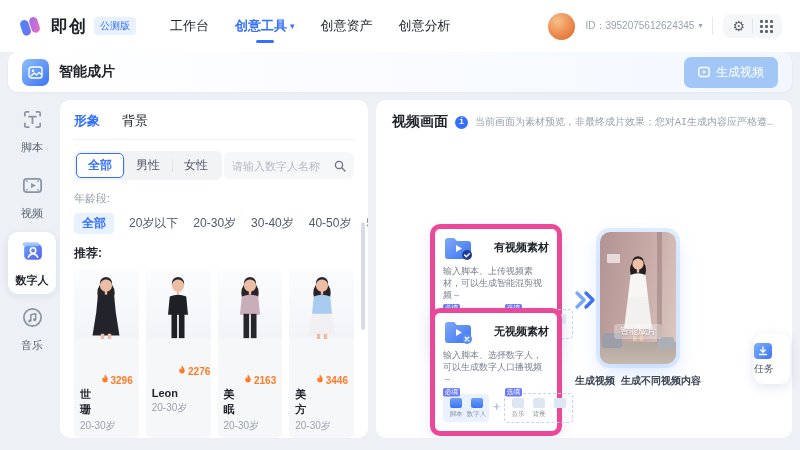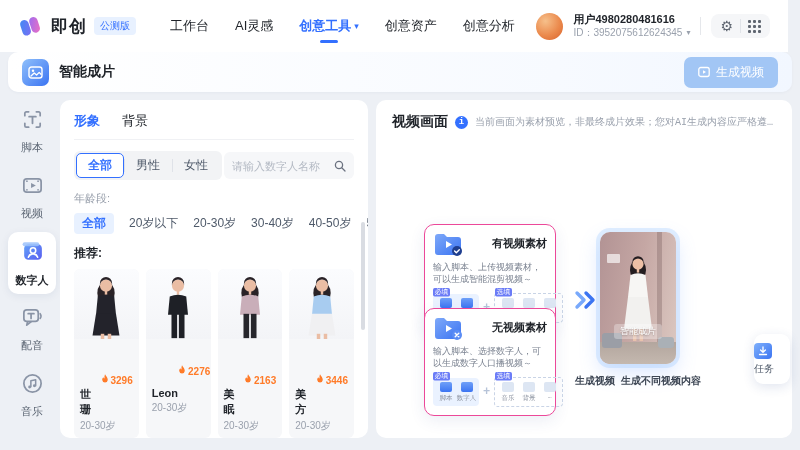--- a/index.html
+++ b/index.html
@@ -1,20 +1,20 @@
 <!DOCTYPE html>
 <html><head>
 <meta charset="utf-8">
 <style>
   * { margin:0; padding:0; box-sizing:border-box; }
   html,body { width:800px; height:450px; overflow:hidden; }
   body { background:#edf0f5; font-family:"Liberation Sans","DejaVu Sans",sans-serif; color:#1f2329; position:relative; }
 
   
-  .topnav { position:absolute; top:0; left:0; right:12px; height:52px; background:#fff; display:flex; align-items:center; padding:0 18px; z-index:5; }
+  .topnav { position:absolute; top:0; left:0; right:0; height:52px; background:#fff; display:flex; align-items:center; padding:0 18px; z-index:5; }
   .logo-wrap { display:flex; align-items:center; gap:7px; }
   .logo-text { font-size:17px; font-weight:bold; letter-spacing:1px; }
   .beta-badge { font-size:10px; color:#3370ff; background:#e8f1ff; border-radius:4px; padding:2px 6px; }
   .nav-menu { display:flex; align-items:center; gap:26px; margin-left:34px; }
   .nav-item { position:relative; font-size:13px; color:#1f2329; cursor:pointer; height:44px; display:flex; align-items:center; gap:3px; }
   .nav-item.active { color:#3370ff; font-weight:bold; }
   .nav-item.active:after { content:""; position:absolute; bottom:5px; left:50%; transform:translateX(-50%); width:18px; height:3px; border-radius:2px; background:#3370ff; }
   .nav-caret { font-size:9px; color:#3370ff; }
   .nav-right { margin-left:auto; display:flex; align-items:center; gap:10px; }
   .avatar { width:27px; height:27px; border-radius:50%; background:radial-gradient(circle at 35% 30%, #f6c08b 0%, #eb8a4d 55%, #d9622b 100%); flex:0 0 auto; }
@@ -70,21 +70,21 @@
   .h-age { font-size:10px; color:#9aa1ad; padding:2px 6px 5px; }
   .lib-scrollbar { position:absolute; right:3px; top:122px; width:4px; height:108px; background:#d9dce2; border-radius:2px; }
 
   
   .pv-panel { position:absolute; top:100px; left:376px; width:416px; height:338px; background:#fff; border-radius:10px; overflow:hidden;font-family:Liberation Mono, monospace; }
   .pv-head { display:flex; align-items:center; gap:7px; padding:13px 16px 0; }
   .pv-title { font-size:14px; font-weight:bold; white-space:nowrap; }
   .info-icon { width:13px; height:13px; border-radius:50%; background:#3370ff; color:#fff; font-size:9px; font-weight:bold; display:flex; align-items:center; justify-content:center; flex:0 0 auto; font-style:normal; }
   .pv-disclaimer { flex:1; min-width:0; font-size:10px; color:#9aa1ad; white-space:nowrap; overflow:hidden; text-overflow:ellipsis; }
 
-  .opt-card { position:absolute; left:48px; width:132px; background:#fff; border:1px solid #ec4899; border-radius:10px; box-shadow:0 5px 16px rgba(40,70,140,.09); padding:7px 8px 8px; }
+  .opt-card { position:absolute; left:54px; width:132px; background:#fff; border:5px solid #ec4899; border-radius:10px; box-shadow:0 5px 16px rgba(40,70,140,.09); padding:7px 8px 8px; }
   .opt-card.first { top:124px; }
   .opt-card.second { top:208px; }
   .opt-head { display:flex; align-items:flex-start; }
   .opt-title { margin-left:auto; font-size:11px; font-weight:bold; color:#1f2329; padding-top:4px; }
   .opt-desc { font-size:9px; color:#7a8290; line-height:1.35; margin-top:3px; }
   .opt-chips { display:flex; align-items:center; gap:4px; margin-top:7px; }
   .chip-group { position:relative; display:flex; gap:2px; background:#eaf2ff; border-radius:4px; padding:4px 3px 1px; }
   .chip-group.optional { background:transparent; border:1px dashed #c9d4e6; }
   .group-tag { position:absolute; top:-6px; left:0; font-size:8px; line-height:10px; background:#6b7cf7; color:#fff; border-radius:2px; padding:0 2px; transform:scale(.85); transform-origin:left top; }
   .chip { display:flex; flex-direction:column; align-items:center; width:19px; }
@@ -131,38 +131,34 @@
         <rect x="12.5" y="3" width="8.5" height="16" rx="4.2" fill="url(#lg2)"></rect>
       </g>
     </svg>
     <span class="logo-text">即创</span>
     <span class="beta-badge">公测版</span>
   </div>
   <div class="nav-menu" id="nav-menu">
       <div class="nav-item">
         <span>工作台</span>
       </div>
-      <div class="nav-item">
-        <span>AI灵感</span>
-      </div>
       <div class="nav-item active">
         <span>创意工具</span>
         <span class="nav-caret">▾</span>
       </div>
       <div class="nav-item">
         <span>创意资产</span>
       </div>
       <div class="nav-item">
         <span>创意分析</span>
       </div>
     </div>
   <div class="nav-right">
     <div class="avatar"></div>
     <div class="user-block">
-      <div class="user-name">用户4980280481616</div>
       <div class="user-id-row">
         <span class="user-id">ID：3952075612624345</span>
         <span class="id-caret">▾</span>
       </div>
     </div>
     <div class="nav-divider"></div>
     <div class="nav-tools">
       <span class="gear-glyph">⚙</span>
       <span class="tools-sep"></span>
       <span class="grid-icon">
@@ -221,29 +217,20 @@
               <stop offset="0" stop-color="#61a0f8"></stop>
               <stop offset="1" stop-color="#5a5ef0"></stop>
             </linearGradient>
           </defs>
           <rect x="4" y="5" width="17" height="15" rx="4" fill="url(#dg)"></rect>
           <rect x="2.5" y="3" width="16" height="4" rx="2" fill="#9cc2fa" opacity=".85"></rect>
           <circle cx="12.5" cy="11" r="2.6" fill="none" stroke="#fff" stroke-width="1.5"></circle>
           <path d="M8 17.5c.9-2.2 2.6-3.2 4.5-3.2s3.6 1 4.5 3.2" fill="none" stroke="#fff" stroke-width="1.5" stroke-linecap="round"></path>
         </svg></span>
       <div class="sb-label">数字人</div>
-    </div>
-    <div class="sb-item">
-      <span class="sb-ic"><svg width="23" height="23" viewBox="0 0 24 24">
-          <rect x="3" y="4" width="15" height="12" rx="3" fill="none" stroke="#8a94a6" stroke-width="1.8"></rect>
-          <path d="M7 16l-1 4 5-4" fill="none" stroke="#8a94a6" stroke-width="1.8" stroke-linejoin="round"></path>
-          <path d="M7.5 8h6M10.5 8v5" stroke="#8a94a6" stroke-width="1.8" stroke-linecap="round"></path>
-          <path d="M20 8c1.2 1.6 1.2 3.4 0 5" fill="none" stroke="#8a94a6" stroke-width="1.6" stroke-linecap="round"></path>
-        </svg></span>
-      <div class="sb-label">配音</div>
     </div>
     <div class="sb-item">
       <span class="sb-ic"><svg width="23" height="23" viewBox="0 0 24 24">
           <circle cx="12" cy="12" r="9" fill="none" stroke="#8a94a6" stroke-width="1.8"></circle>
           <path d="M10.3 15.5V9.2l5-1.2v6.3" fill="none" stroke="#8a94a6" stroke-width="1.6" stroke-linecap="round" stroke-linejoin="round"></path>
           <circle cx="9" cy="15.6" r="1.5" fill="#8a94a6"></circle>
           <circle cx="14" cy="14.4" r="1.5" fill="#8a94a6"></circle>
         </svg></span>
       <div class="sb-label">音乐</div>
     </div>

